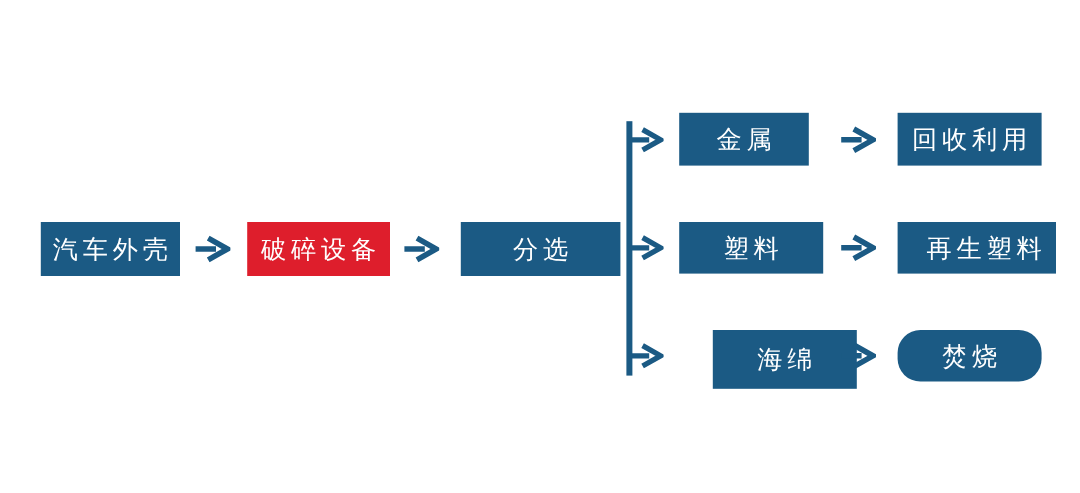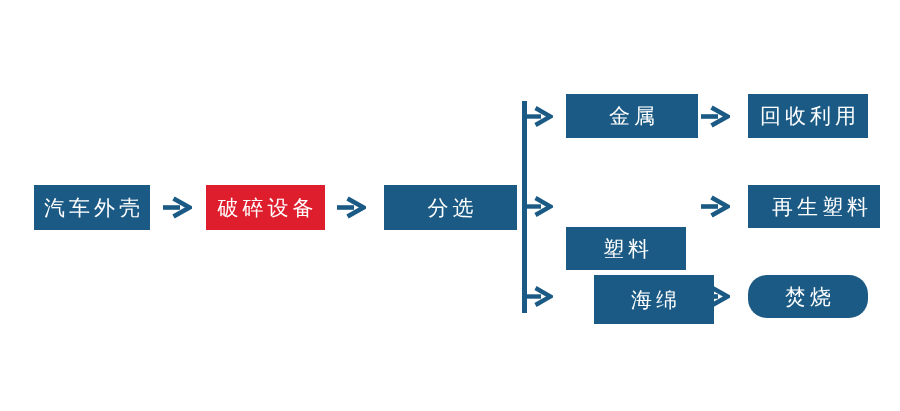--- a/index.html
+++ b/index.html
@@ -65,36 +65,36 @@
   <div class="box blue" style="left:384px; top:185px; width:133px; height:45px;">分选</div>
 
   <div class="vline" style="left:522px; top:101px; width:5px; height:212px;"></div>
 
   <div class="arrow" style="left:525px; top:105px;">
     <svg width="28" height="23" viewBox="0 0 28 23">
       <path d="M0 11.5 H16" stroke="currentColor" stroke-width="4.4" fill="none"></path>
       <path d="M10.5 3 L25.5 11.5 L10.5 20" stroke="currentColor" stroke-width="4.4" fill="none" stroke-linejoin="miter"></path>
     </svg>
   </div>
-  <div class="box blue" style="left:566px; top:94px; width:132px; height:44px;font-family:Liberation Serif, serif;">金属</div>
+  <div class="box blue" style="left:566px; top:94px; width:108px; height:44px;font-family:Liberation Serif, serif;">金属</div>
   <div class="arrow" style="left:700px; top:105px;">
     <svg width="30" height="23" viewBox="0 0 30 23">
       <path d="M1 11.5 H18" stroke="currentColor" stroke-width="4.6" fill="none"></path>
       <path d="M11.5 2.5 L27.5 11.5 L11.5 20.5" stroke="currentColor" stroke-width="4.6" fill="none" stroke-linejoin="miter"></path>
     </svg>
   </div>
   <div class="box blue" style="left:748px; top:94px; width:120px; height:44px;">回收利用</div>
 
   <div class="arrow" style="left:525px; top:195px;">
     <svg width="28" height="23" viewBox="0 0 28 23">
       <path d="M0 11.5 H16" stroke="currentColor" stroke-width="4.4" fill="none"></path>
       <path d="M10.5 3 L25.5 11.5 L10.5 20" stroke="currentColor" stroke-width="4.4" fill="none" stroke-linejoin="miter"></path>
     </svg>
   </div>
-  <div class="box blue" style="left:566px; top:185px; width:120px; height:43px;margin-top:42px;">塑料</div>
+  <div class="box blue" style="left:566px; top:185px; width:120px; height:43px;">塑料</div>
   <div class="arrow" style="left:700px; top:195px;">
     <svg width="30" height="23" viewBox="0 0 30 23">
       <path d="M1 11.5 H18" stroke="currentColor" stroke-width="4.6" fill="none"></path>
       <path d="M11.5 2.5 L27.5 11.5 L11.5 20.5" stroke="currentColor" stroke-width="4.6" fill="none" stroke-linejoin="miter"></path>
     </svg>
   </div>
   <div class="box blue" style="left:748px; top:185px; width:120px; height:43px;padding-left:12px;">再生塑料</div>
 
   <div class="arrow" style="left:525px; top:285px;">
     <svg width="28" height="23" viewBox="0 0 28 23">

